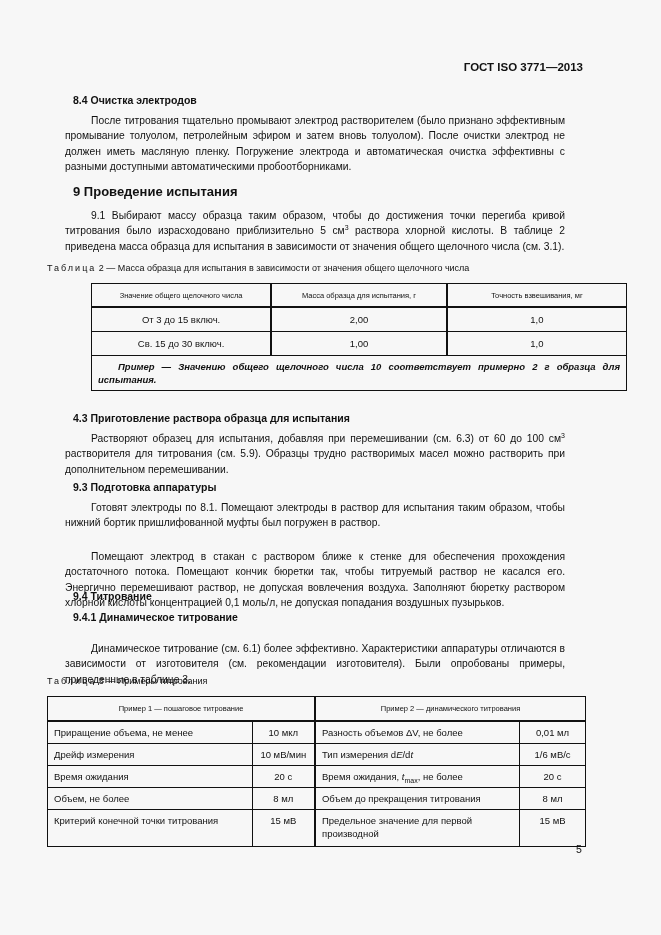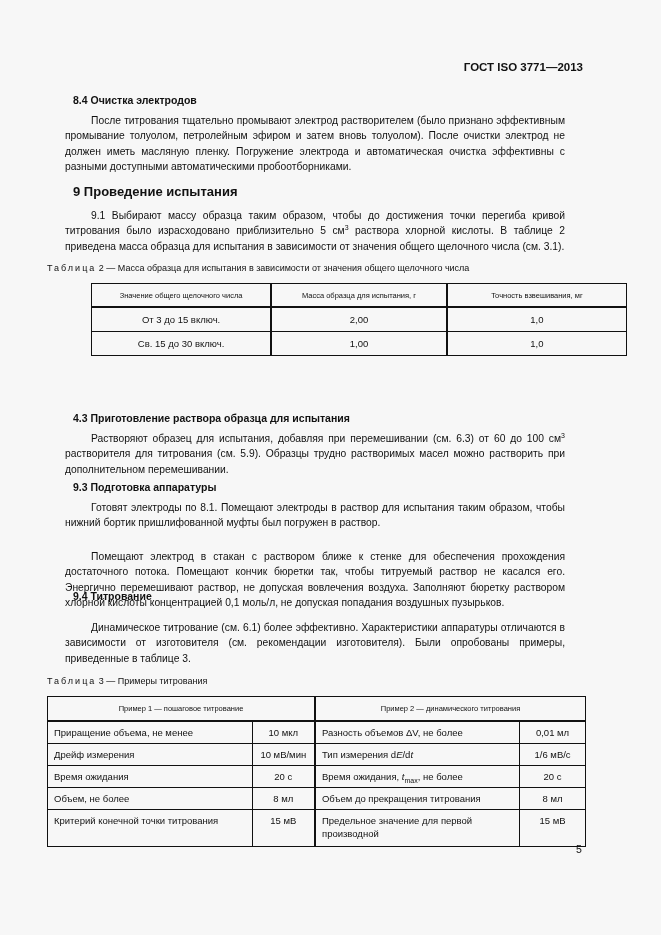--- a/index.html
+++ b/index.html
@@ -79,36 +79,40 @@
     <tr>
       <td>От 3 до 15 включ.</td>
       <td class="sep">2,00</td>
       <td class="sep">1,0</td>
     </tr>
     <tr>
       <td>Св. 15 до 30 включ.</td>
       <td class="sep">1,00</td>
       <td class="sep">1,0</td>
     </tr>
+    <tr>
+      <td class="note" colspan="3"><span style="padding-left:20px;">Пример — Значению общего щелочного числа 10 соответствует примерно 2 г образца для испытания.</span></td>
+    </tr>
   </tbody>
     </table>
 
   <div class="content" style="top:412px;">
     <div class="h2 ind">4.3 Приготовление раствора образца для испытания</div>
     <p class="p" style="margin-top:7px;"><span>Растворяют образец для испытания, добавляя при перемешивании (см. 6.3) от 60 до 100 см</span><sup>3</sup><span> растворителя для титрования (см. 5.9). Образцы трудно растворимых масел можно растворить при дополнительном перемешивании.</span></p>
   </div>
 
   <div class="content" style="top:481px;">
     <div class="h2 ind">9.3 Подготовка аппаратуры</div>
     <p class="p" style="margin-top:7px;">Готовят электроды по 8.1. Помещают электроды в раствор для испытания таким образом, чтобы нижний бортик пришлифованной муфты был погружен в раствор.</p>
     <p class="p">Помещают электрод в стакан с раствором ближе к стенке для обеспечения прохождения достаточного потока. Помещают кончик бюретки так, чтобы титруемый раствор не касался его. Энергично перемешивают раствор, не допуская вовлечения воздуха. Заполняют бюретку раствором хлорной кислоты концентрацией 0,1 моль/л, не допуская попадания воздушных пузырьков.</p>
   </div>
 
   <div class="content" style="top:590px;">
     <div class="h2 ind">9.4 Титрование</div>
+    <div class="h2 ind" style="margin-top:9px;">9.4.1 Динамическое титрование</div>
     <p class="p">Динамическое титрование (см. 6.1) более эффективно. Характеристики аппаратуры отличаются в зависимости от изготовителя (см. рекомендации изготовителя). Были опробованы примеры, приведенные в таблице 3.</p>
   </div>
 
   <div class="content caption" style="top:676px;">
     <span class="spaced">Таблица</span><span> 3 — Примеры титрования</span>
   </div>
 
   <table class="t3">
     <colgroup>
         <col style="width:205px">

